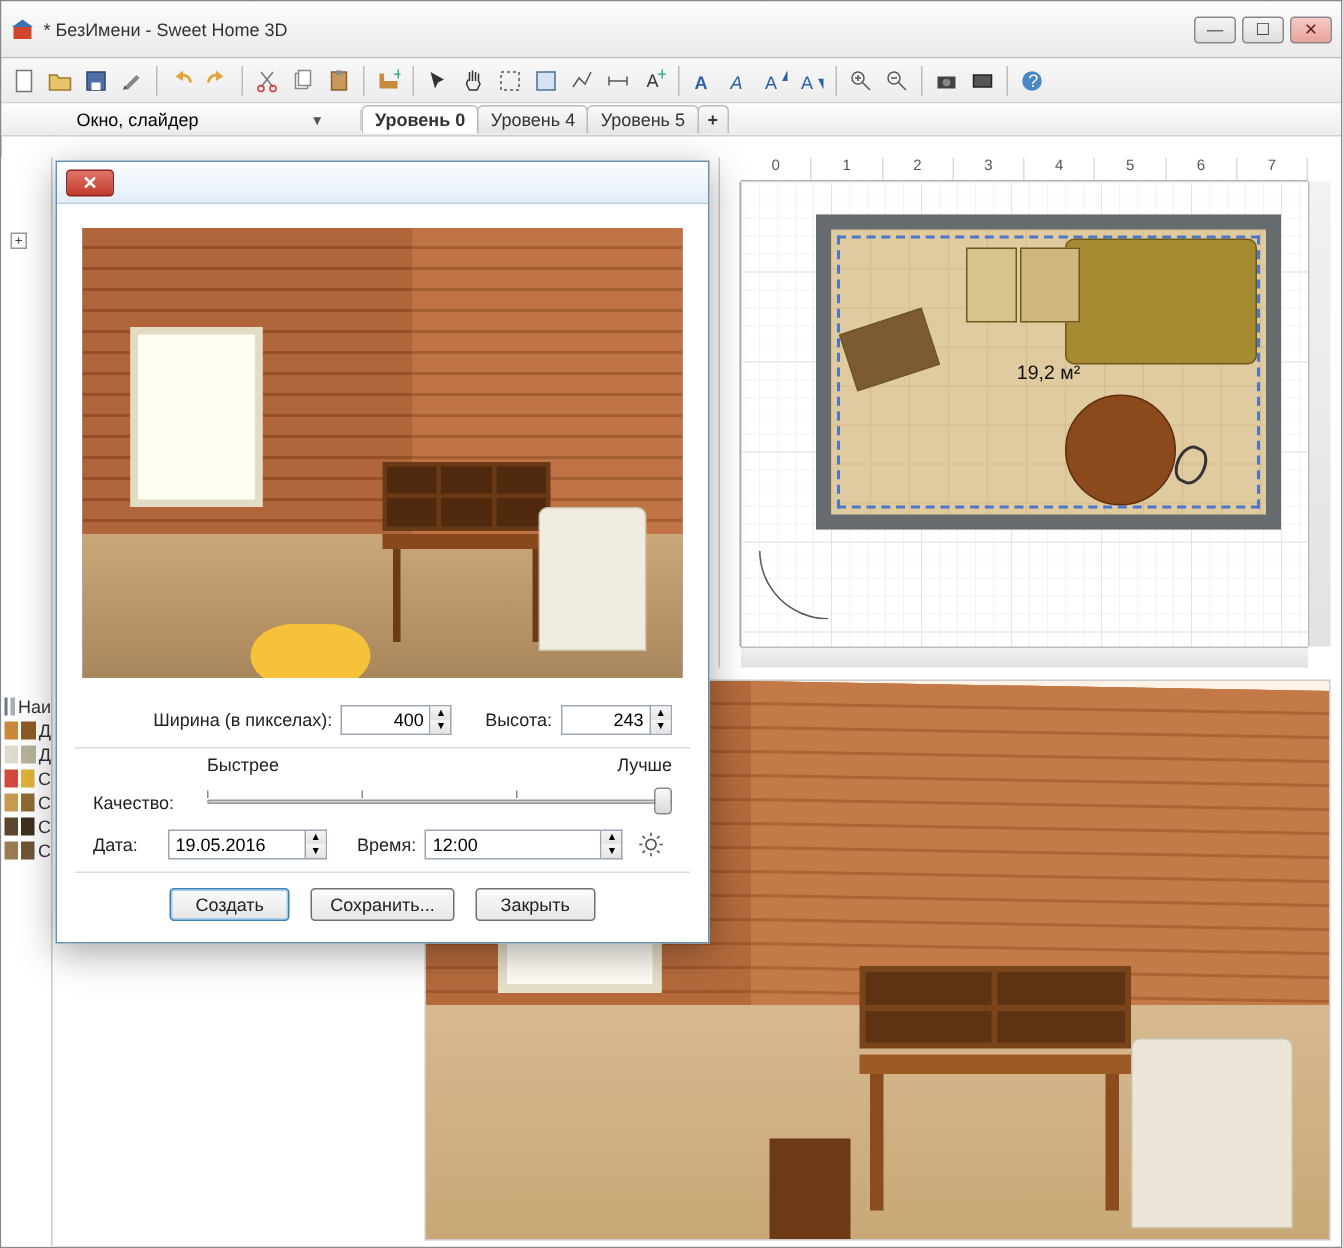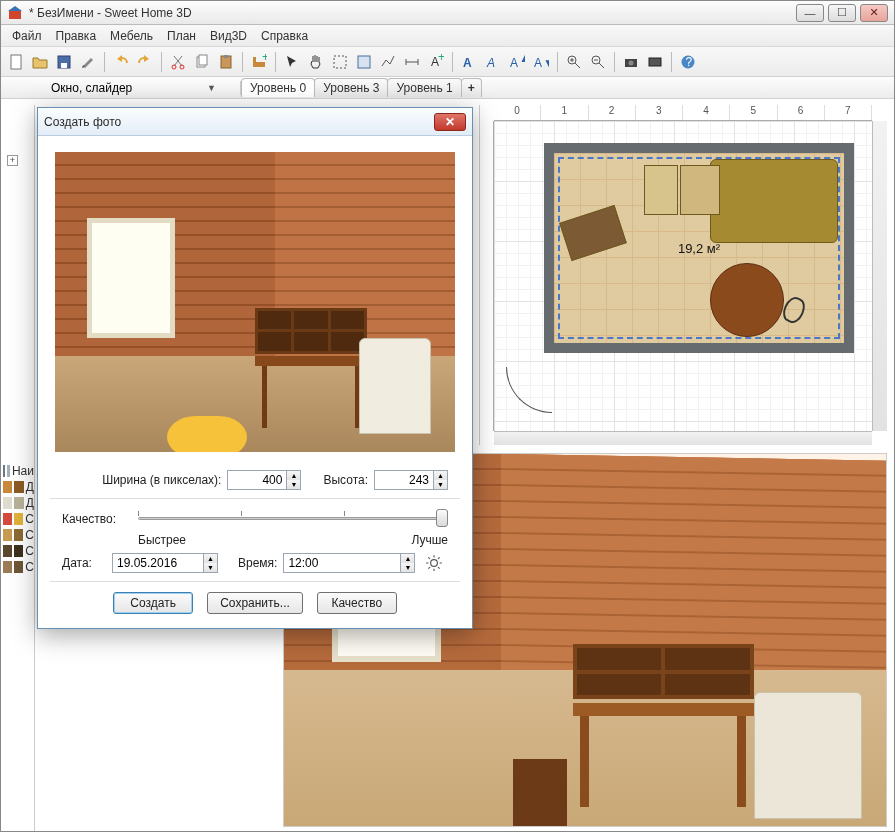--- a/index.html
+++ b/index.html
@@ -1,20 +1,20 @@
 <!DOCTYPE html>
 <html><head>
 <meta charset="utf-8">
 <style>
   * { box-sizing: border-box; font-family: "Segoe UI", Tahoma, sans-serif; font-size: 12px; }
   body { margin:0; padding:0; width:895px; height:832px; background:#fff; overflow:hidden; }
 
   
   .chrome { width:895px; height:832px; border:1px solid #888; position:relative; background:#fff; }
-  .titlebar { height:24px; background:linear-gradient(#fdfdfd,#e9e9e9); display:flex; align-items:center; border-bottom:1px solid #bbb; }
+  .titlebar { height:38px; background:linear-gradient(#fdfdfd,#e9e9e9); display:flex; align-items:center; border-bottom:1px solid #bbb; }
   .titlebar .icon { width:16px; height:16px; margin:0 6px; }
   .titlebar .title { flex:1; color:#333; }
   .win-btns { display:flex; gap:4px; padding-right:6px; }
   .win-btn { width:28px; height:18px; border:1px solid #888; border-radius:3px; background:linear-gradient(#f6f6f6,#dcdcdc); display:flex; align-items:center; justify-content:center; font-size:11px; color:#444; }
   .win-btn.close { background:linear-gradient(#f6c9c6,#e8a49a); color:#6b1d12; }
 
   
   .menubar { height:22px; background:linear-gradient(#f8f8f8,#ececec); display:flex; align-items:center; padding:0 4px; border-bottom:1px solid #d9d9d9; }
   .menubar span { padding:2px 7px; color:#333; }
 
@@ -22,21 +22,21 @@
   .toolbar { height:30px; background:linear-gradient(#f8f8f8,#ececec); display:flex; align-items:center; padding:0 4px; border-bottom:1px solid #d0d0d0; gap:2px; }
   .tb-btn { width:22px; height:22px; display:flex; align-items:center; justify-content:center; border-radius:2px; }
   .tb-btn svg { width:16px; height:16px; }
   .tb-sep { width:1px; height:20px; background:#bbb; margin:0 3px;}
 
   
   .strip { height:22px; background:linear-gradient(#fdfdfd,#ececec); display:flex; align-items:center; border-bottom:1px solid #d0d0d0; }
   .strip .catlabel { flex:0 0 240px; border-right:1px solid #ccc; padding:0 24px 0 50px; display:flex; align-items:center; }
   .strip .tabs { display:flex; }
   .tab { padding:2px 8px; border:1px solid #bbb; background:linear-gradient(#fafafa,#e6e6e6); border-bottom:none; margin-right:-1px; border-radius:4px 4px 0 0; color:#333;}
-  .tab.active { background:#fff; font-weight:400; }
+  .tab.active { background:#fff; font-weight:700; }
   .tab.add { padding:2px 6px; font-weight:bold; }
 
   
   .body-area { position:absolute; top:104px; left:0; right:0; bottom:0; background:#fff; }
 
   
   .left-col { position:absolute; left:0; top:0; width:34px; bottom:0; border-right:1px solid #ccc; background:#fff; }
   .left-col .tree-toggle { position:absolute; left:6px; top:50px; width:11px; height:11px; border:1px solid #999; font-size:9px; line-height:9px; text-align:center; color:#444; }
   .left-col .iconcol { position:absolute; top:358px; left:0; right:0; }
   .iconitem { height:16px; display:flex; align-items:center; gap:2px; padding-left:2px; }
@@ -155,28 +155,20 @@
         </svg>
     </span>
     <span class="title">* БезИмени - Sweet Home 3D</span>
     <div class="win-btns">
       <div class="win-btn">—</div>
       <div class="win-btn">☐</div>
       <div class="win-btn close">✕</div>
     </div>
   </div>
 
-  <div class="menubar">
-    <span>Файл</span>
-    <span>Правка</span>
-    <span>Мебель</span>
-    <span>План</span>
-    <span>Вид3D</span>
-    <span>Справка</span>
-  </div>
 
   <div class="toolbar">
     <div class="tb-btn">
         <svg viewBox="0 0 16 16">
           <rect x="3" y="1" width="10" height="14" fill="#fff" stroke="#777"></rect>
         </svg>
       </div>
     <div class="tb-btn">
         <svg viewBox="0 0 16 16">
           <path d="M1 4h5l1 2h8v8H1z" fill="#e9c36b" stroke="#9a7a2e"></path>
@@ -330,22 +322,22 @@
       </div>
   </div>
 
   <div class="strip">
     <div class="catlabel">
       <span>Окно, слайдер</span>
       <span style="margin-left:auto;font-size:9px;color:#555;">▼</span>
     </div>
     <div class="tabs">
       <div class="tab active">Уровень 0</div>
-      <div class="tab">Уровень 3</div>
-      <div class="tab">Уровень 1</div>
+      <div class="tab">Уровень 4</div>
+      <div class="tab">Уровень 5</div>
       <div class="tab add">+</div>
     </div>
   </div>
 
   <div class="body-area">
 
     <div class="left-col">
       <div class="tree-toggle">+</div>
       <div class="iconcol" id="cat-rows">
           <div class="iconitem">
@@ -429,21 +421,20 @@
         <div class="top"></div>
           <div class="legL"></div>
           <div class="legR"></div>
       </div>
       <div class="stool3d"></div>
       <div class="chair3d"></div>
     </div>
 
     <div class="modal">
       <div class="mtitle">
-        <span class="t">Создать фото</span>
         <span class="x">✕</span>
       </div>
 
       <div class="render">
         <div class="rwl"></div>
           <div class="rwr"></div>
           <div class="rfloor"></div>
         <div class="rwin"></div>
         <div class="rdesk">
             <div class="rs">
@@ -479,38 +470,38 @@
             <span class="arrows">
                 <div>▲</div>
                 <div>▼</div>
               </span>
           </span>
         </div>
 
 
         <div class="hr"></div>
 
+        <div class="row" style="margin-top:-2px;">
+          <span style="width:70px;"></span>
+          <div class="slider-labels" style="flex:1;">
+            <span>Быстрее</span>
+            <span>Лучше</span>
+          </div>
+        </div>
         <div class="row">
           <span class="lbl" style="width:70px;">Качество:</span>
           <div class="slider">
             <div class="ticks">
                 <i></i>
                 <i></i>
                 <i></i>
                 <i></i>
               </div>
             <div class="track"></div>
             <div class="thumb"></div>
-          </div>
-        </div>
-        <div class="row" style="margin-top:-2px;">
-          <span style="width:70px;"></span>
-          <div class="slider-labels" style="flex:1;">
-            <span>Быстрее</span>
-            <span>Лучше</span>
           </div>
         </div>
 
         <div class="row">
           <span class="lbl" style="width:44px;">Дата:</span>
           <span class="spin">
             <input style="width: 92px; text-align: left;" value="19.05.2016">
             <span class="arrows">
                 <div>▲</div>
                 <div>▼</div>
@@ -534,19 +525,19 @@
               </svg>
           </span>
         </div>
 
 
         <div class="hr"></div>
 
         <div class="btns">
           <div class="btn primary">Создать</div>
           <div class="btn">Сохранить...</div>
-          <div class="btn">Качество</div>
+          <div class="btn">Закрыть</div>
         </div>
       </div>
     </div>
 
   </div>
 </div>
 
 </body></html>

